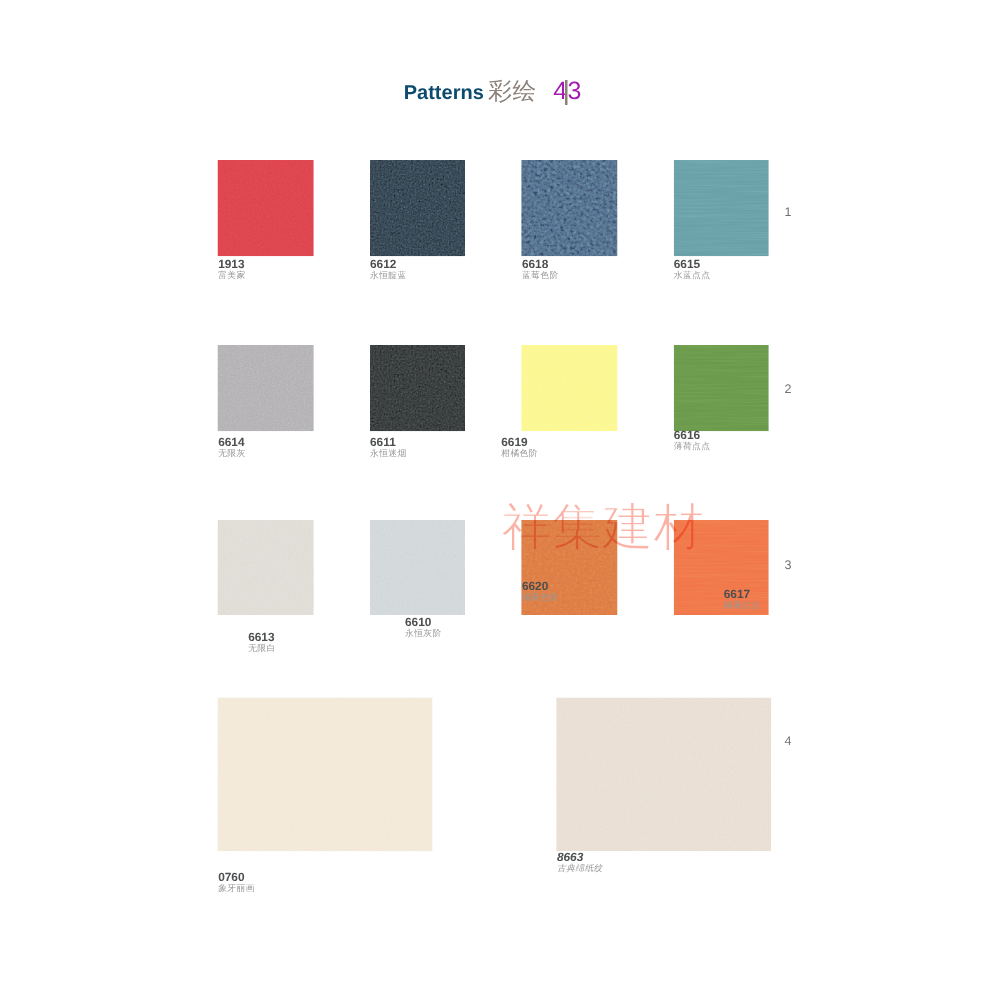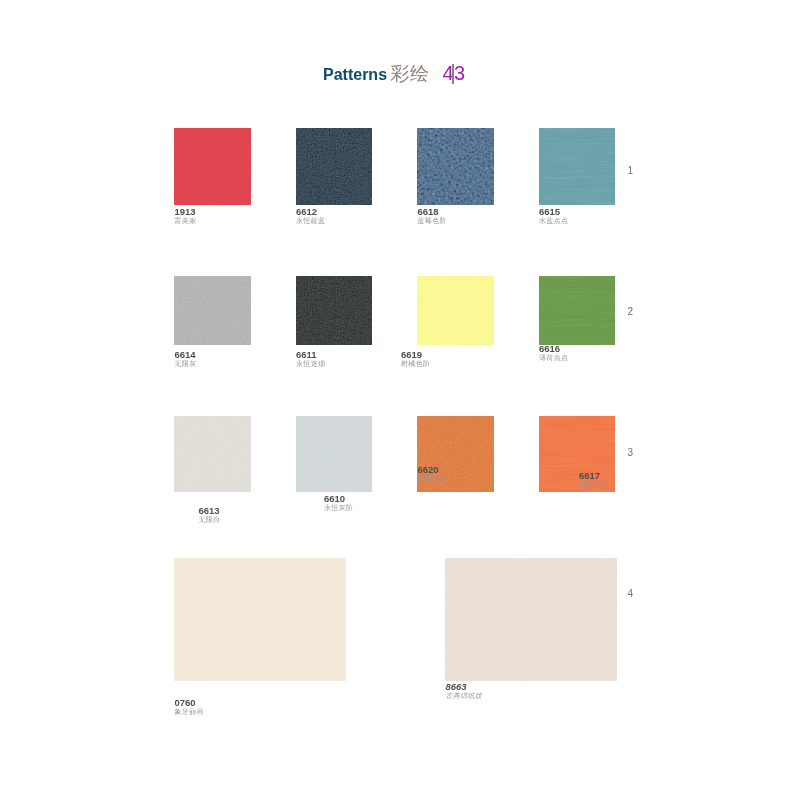--- a/index.html
+++ b/index.html
@@ -233,14 +233,15 @@
           </svg>
         </div>
       </div>
       <div class="lbl" style="left: 445.5px; top: 682.3px; font-style: italic;">
         <span class="code">8663</span>
         <span class="name">古典绵纸纹</span>
       </div>
       <div class="rownum" style="left: 627.5px; top: 588px;">4</div>
     </div>
 
+  <div class="wm">祥集建材</div>
 
 </div>
 
 </body></html>

